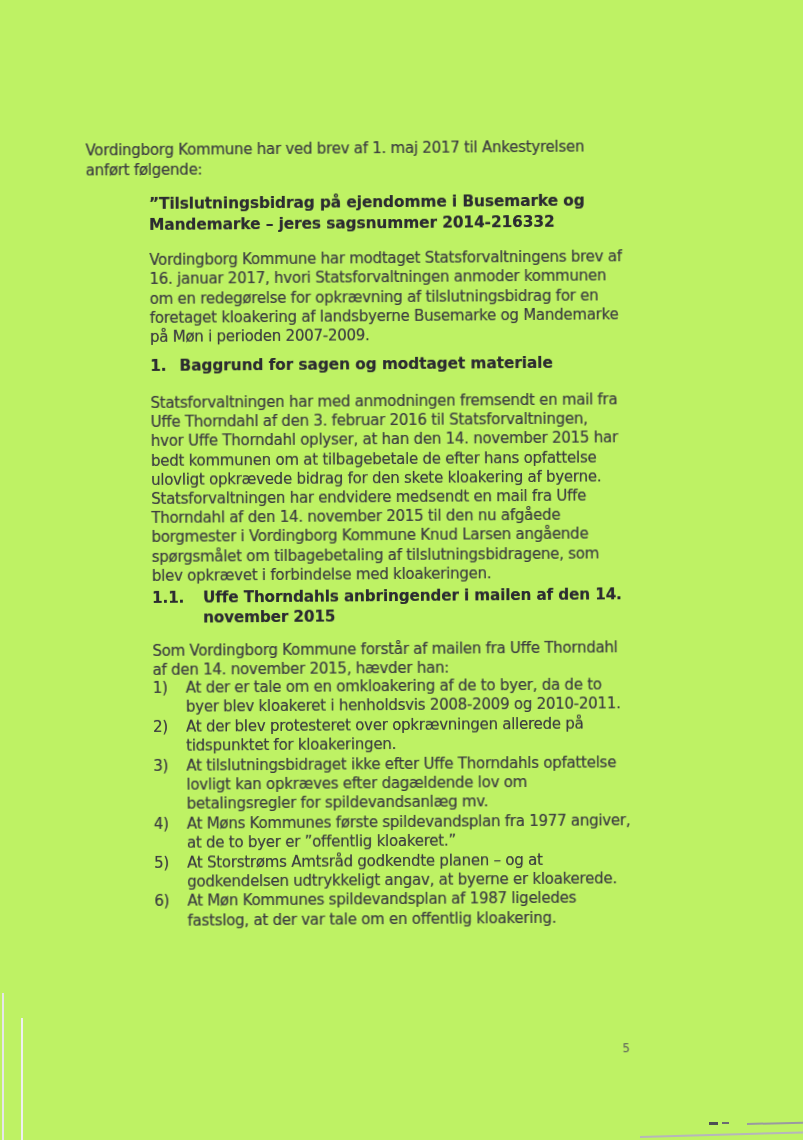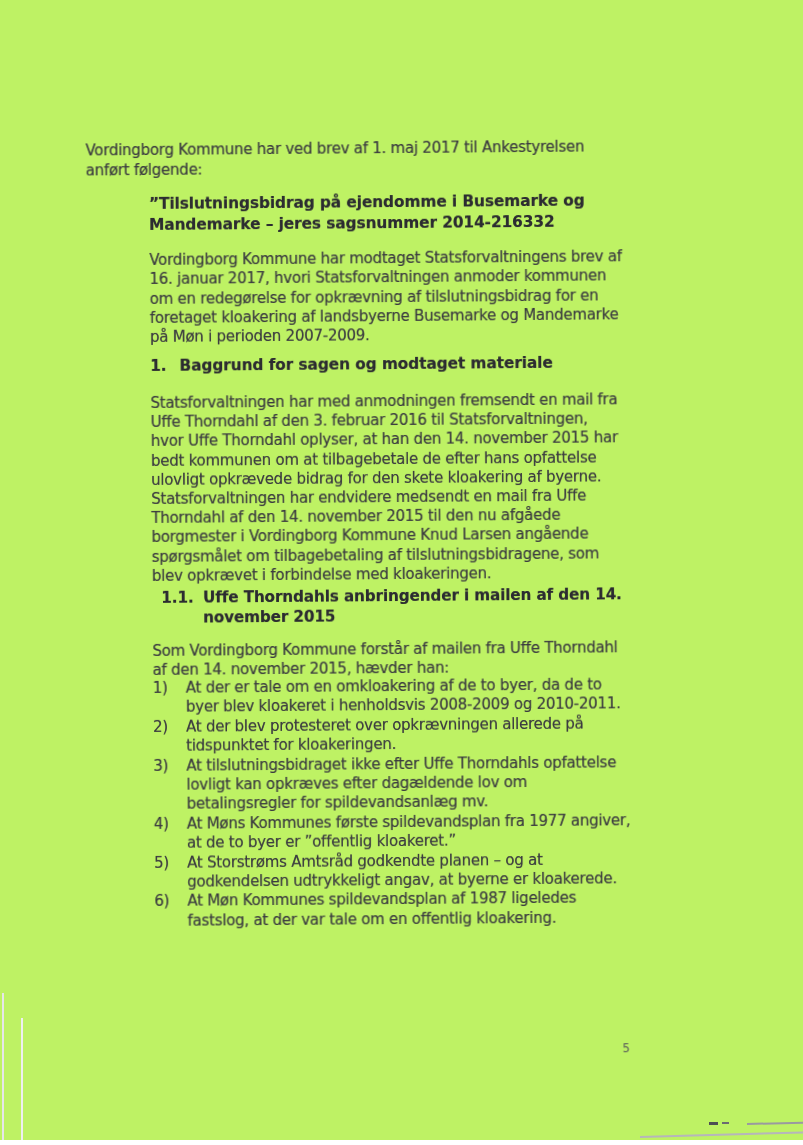--- a/index.html
+++ b/index.html
@@ -38,21 +38,21 @@
     font-weight: 700;
     color: #2b2b30;
     letter-spacing: -0.1px;
   }
   .intro        { left: 89px;  top: 139px; line-height: 19.8px; }
   .quote-title  { left: 152px; top: 192px; font-size: 15.4px; line-height: 20.6px; }
   .p-opening    { left: 152px; top: 249px; }
   .sec1-heading { left: 152px; top: 355px; display: flex; gap: 13px; font-size: 15.4px; line-height: 19px; }
   .p-sec1       { left: 152px; top: 392px; line-height: 19.2px; }
   .sec11-heading{ left: 152px; top: 586px; display: flex; font-size: 15.2px; line-height: 20.4px; }
-  .sec11-num    { width: 51px; flex: 0 0 51px; text-align: center; }
+  .sec11-num    { width: 51px; flex: 0 0 51px; }
   .p-sec11intro { left: 152px; top: 640px; line-height: 19px; }
   .claims-list  { position: absolute; left: 152px; top: 677px; }
   .claim-row    { display: flex; }
   .claim-num    { flex: 0 0 33px; width: 33px; font-size: 15px; line-height: 19.4px; letter-spacing: -0.25px;
                   text-shadow: 0.15px 0.15px 0.4px rgba(58,58,64,0.55); }
   .claim-text   { white-space: pre-line; font-size: 15px; line-height: 19.4px; letter-spacing: -0.25px;
                   text-shadow: 0.15px 0.15px 0.4px rgba(58,58,64,0.55); }
   .page-number  { position: absolute; left: 619px; top: 1043px; font-size: 11.5px; color: #55555a;
                   letter-spacing: 0; line-height: 14px; }
   

